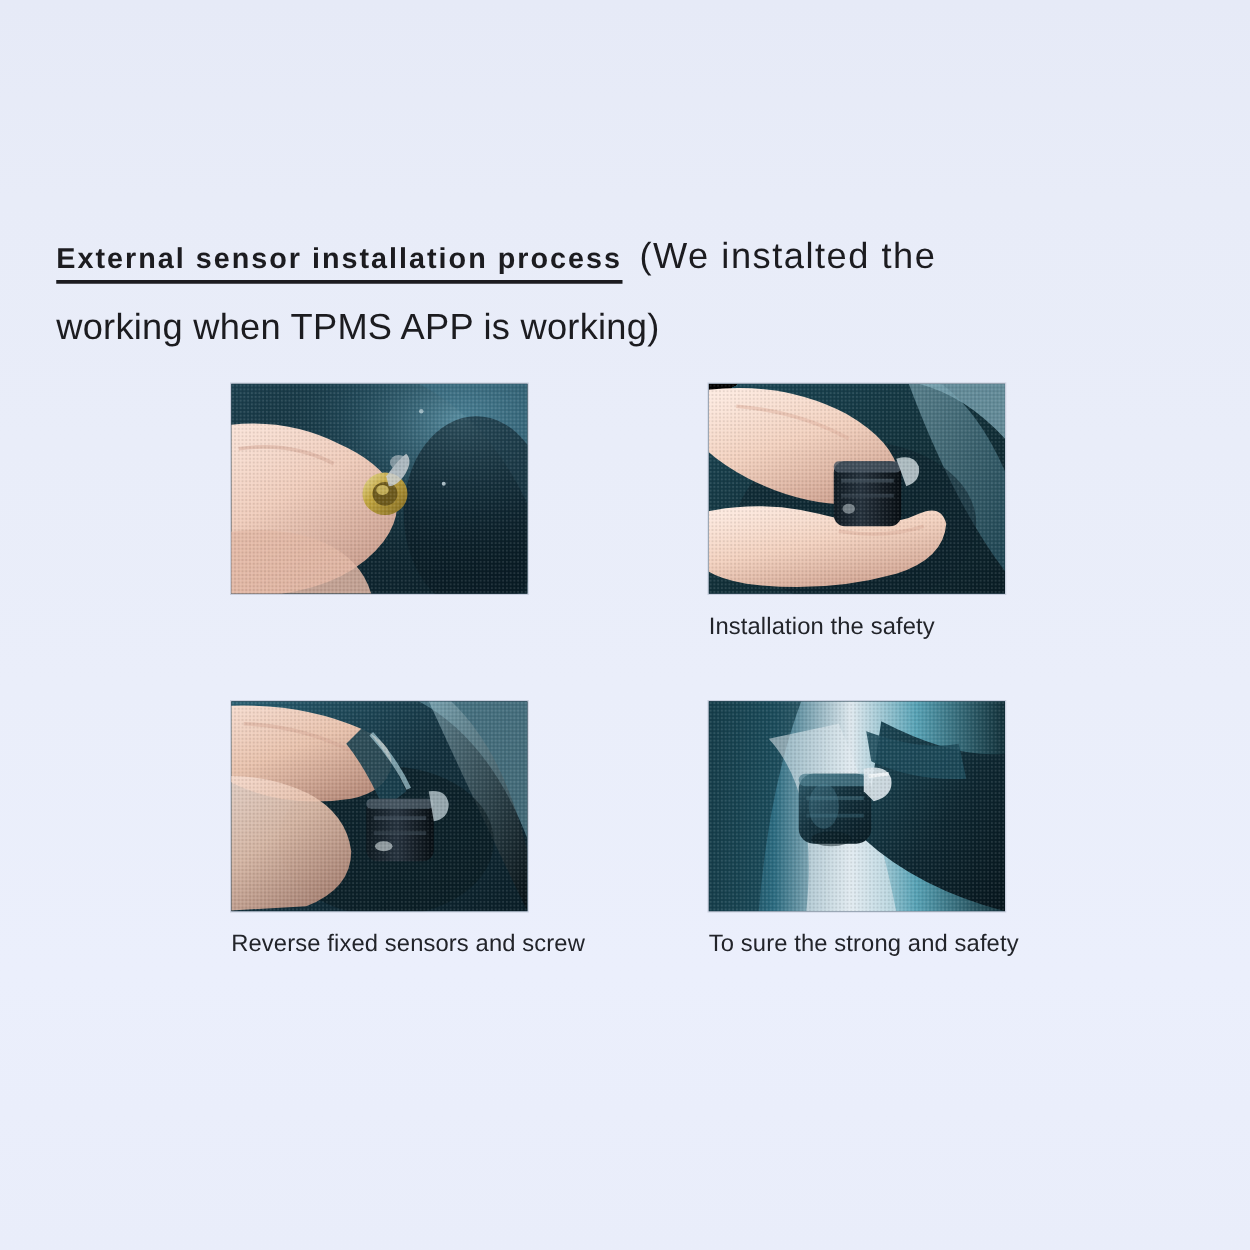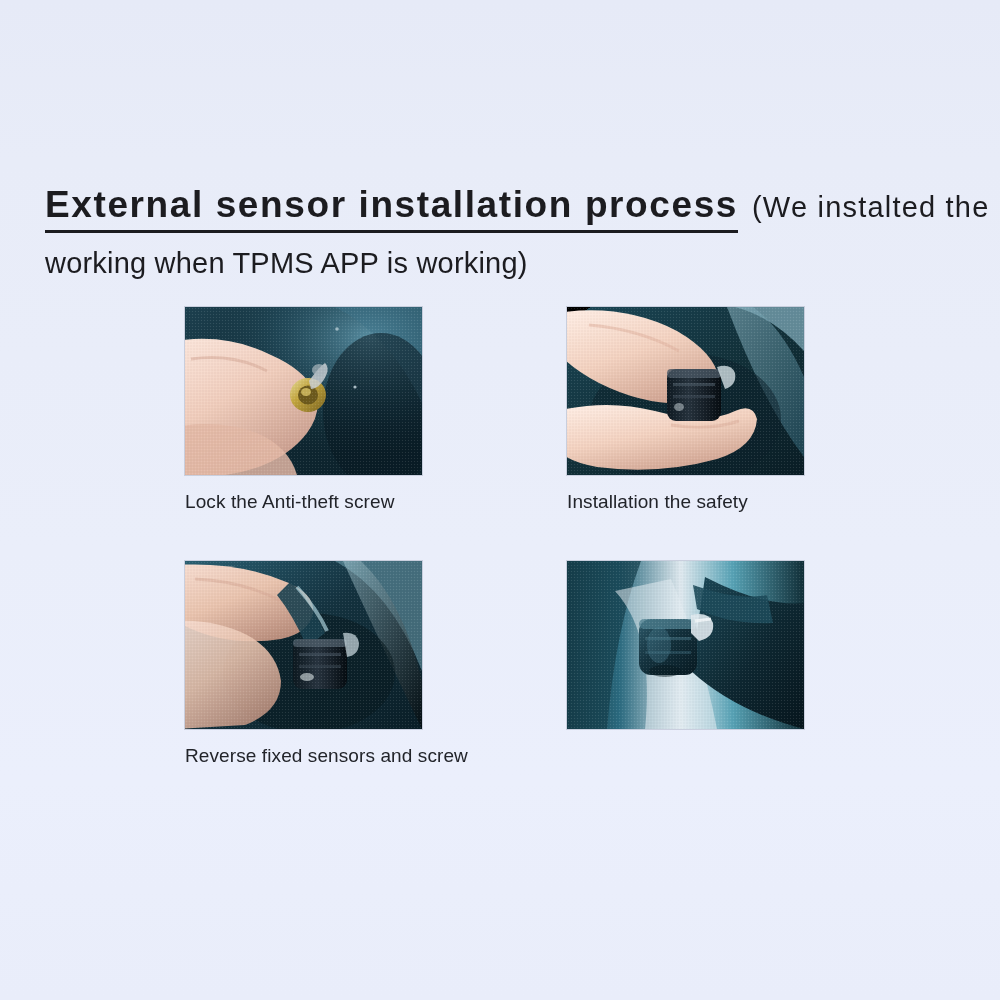--- a/index.html
+++ b/index.html
@@ -40,21 +40,21 @@
   .heading-line {
     margin: 0;
     color: #1c1c20;
     font-size: 30px;
     line-height: 46px;
     letter-spacing: 0.2px;
     white-space: nowrap;
   }
   .heading-strong {
     font-weight: 700;
-    font-size: 37px;
+    font-size: 23px;
     letter-spacing: 1.6px;
     border-bottom: 3px solid #1c1c20;
     padding-bottom: 5px;
     margin-right: 14px;
   }
   .heading-rest {
     font-weight: 400;
     font-size: 29px;
     letter-spacing: 1.2px;
   }
@@ -173,21 +173,20 @@
 
             <ellipse cx="123" cy="88" rx="18" ry="17" fill="url(#p1brass)"></ellipse>
             <ellipse cx="123" cy="88" rx="10" ry="9.5" fill="#6d5a1d"></ellipse>
             <ellipse cx="121" cy="85" rx="5" ry="4" fill="#d9c468" opacity="0.8"></ellipse>
             <path d="M124 74 Q134 60 140 56 Q146 62 138 74 Q132 82 126 82 Z" fill="#c9cfd4" opacity="0.85"></path>
             <ellipse cx="134" cy="63" rx="7" ry="6" fill="#aab6bd" opacity="0.7"></ellipse>
             <circle cx="170" cy="80" r="1.6" fill="#cfe0e6" opacity="0.8"></circle>
             <circle cx="152" cy="22" r="1.8" fill="#dfeef2" opacity="0.6"></circle>
           </svg>
         </div>
-        <div class="caption">Lock the Anti-theft screw</div>
       </div>
 
       <div class="cell">
         <div class="photo">
           <svg viewBox="0 0 237 168" preserveAspectRatio="none" aria-hidden="true">
             <defs>
               <linearGradient id="p2bg" x1="0.1" y1="0" x2="1" y2="1">
                 <stop offset="0%" stop-color="#1c4careful"></stop>
                 <stop offset="0%" stop-color="#1b4655"></stop>
                 <stop offset="50%" stop-color="#123039"></stop>
@@ -314,18 +313,19 @@
             <rect x="72" y="58" width="58" height="10" rx="5" fill="#4e7f8f" opacity="0.75"></rect>
             <rect x="78" y="76" width="46" height="3" fill="#3f6a7a" opacity="0.6"></rect>
             <rect x="78" y="90" width="46" height="3" fill="#2e5666" opacity="0.6"></rect>
             <ellipse cx="92" cy="84" rx="12" ry="18" fill="#4a8296" opacity="0.35"></ellipse>
 
             <path d="M124 54 Q142 50 146 62 Q148 76 132 80 L124 72 Z" fill="#dfe9ee" opacity="0.9"></path>
             <path d="M128 60 L144 58" stroke="#f2f7f9" stroke-width="3" opacity="0.9"></path>
             <ellipse cx="98" cy="110" rx="16" ry="6" fill="#081920" opacity="0.5"></ellipse>
           </svg>
         </div>
+        <div class="caption">To sure the strong and safety</div>
       </div>
 
     </div>
 
   </div>
 </div>
 
 </body></html>

